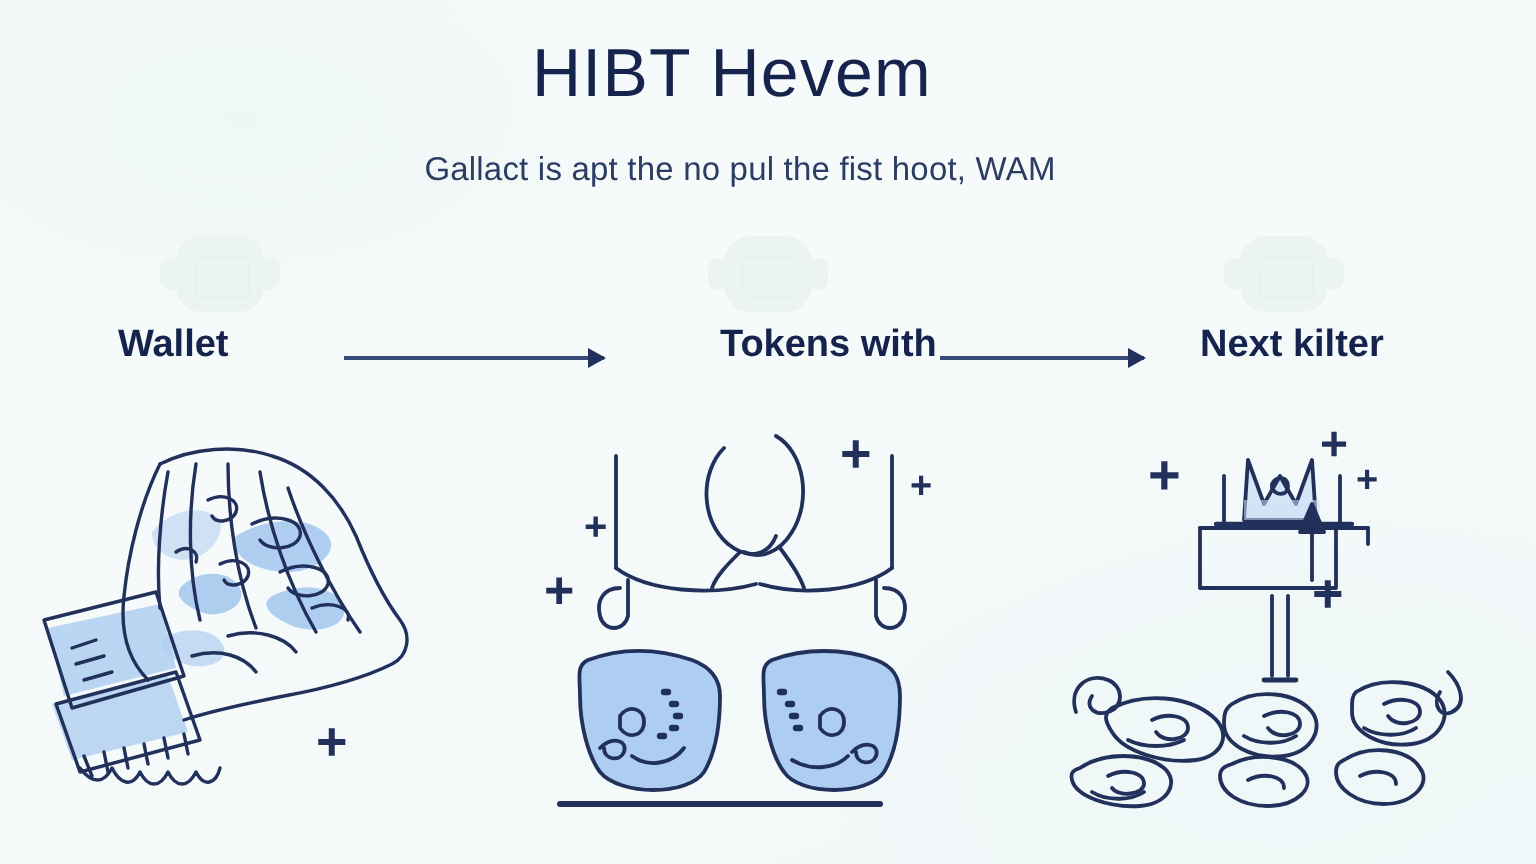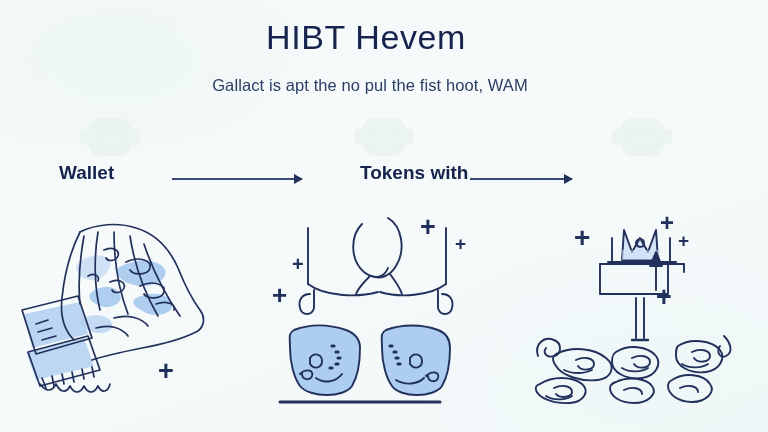--- a/index.html
+++ b/index.html
@@ -149,20 +149,21 @@
     <div class="wm-body"></div>
     <div class="wm-ear l"></div>
     <div class="wm-ear r"></div>
     <div class="wm-screen"></div>
   </div>
 
   <div class="step-label" style="left:59px;">Wallet</div>
 
   <div class="step-label" style="left:336px;margin-left:24px;">Tokens with</div>
 
+  <div class="step-label" style="left:600px;">Next kilter</div>
 
   <div class="arrow" style="left:172px; width:130px;">
     <div class="arrow-line"></div>
     <div class="arrow-head"></div>
   </div>
 
   <div class="arrow" style="left:470px; width:102px;">
     <div class="arrow-line"></div>
     <div class="arrow-head"></div>
   </div>

